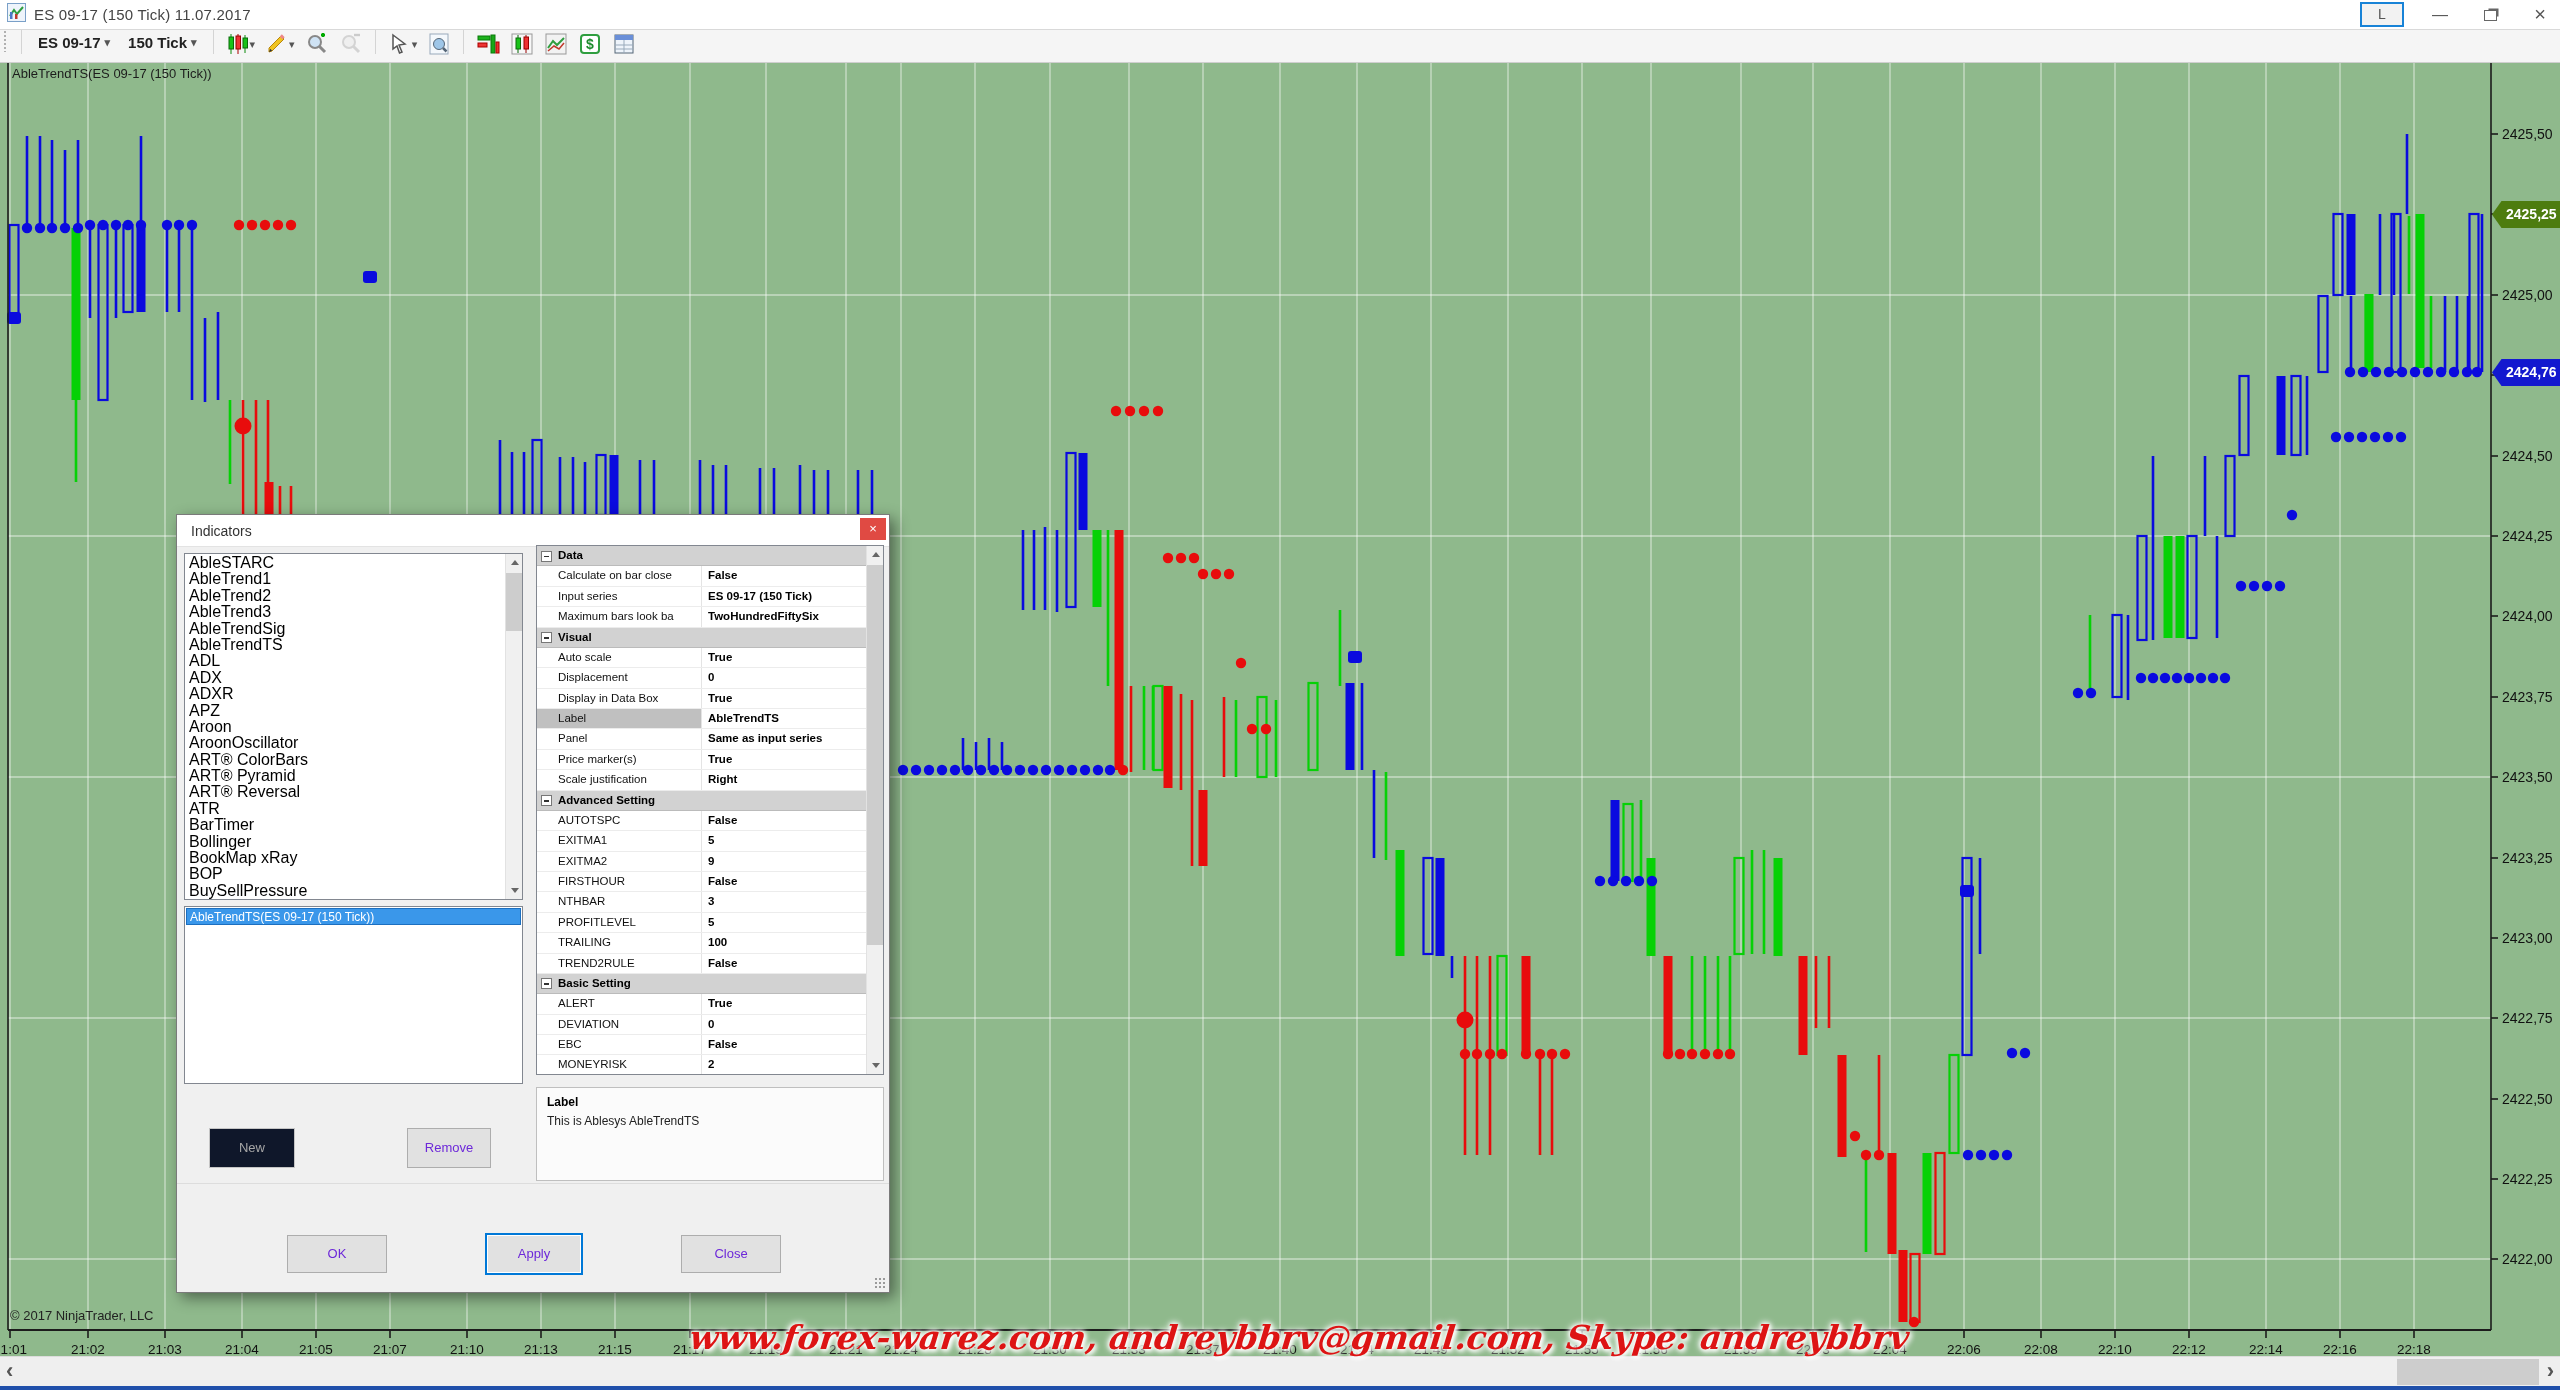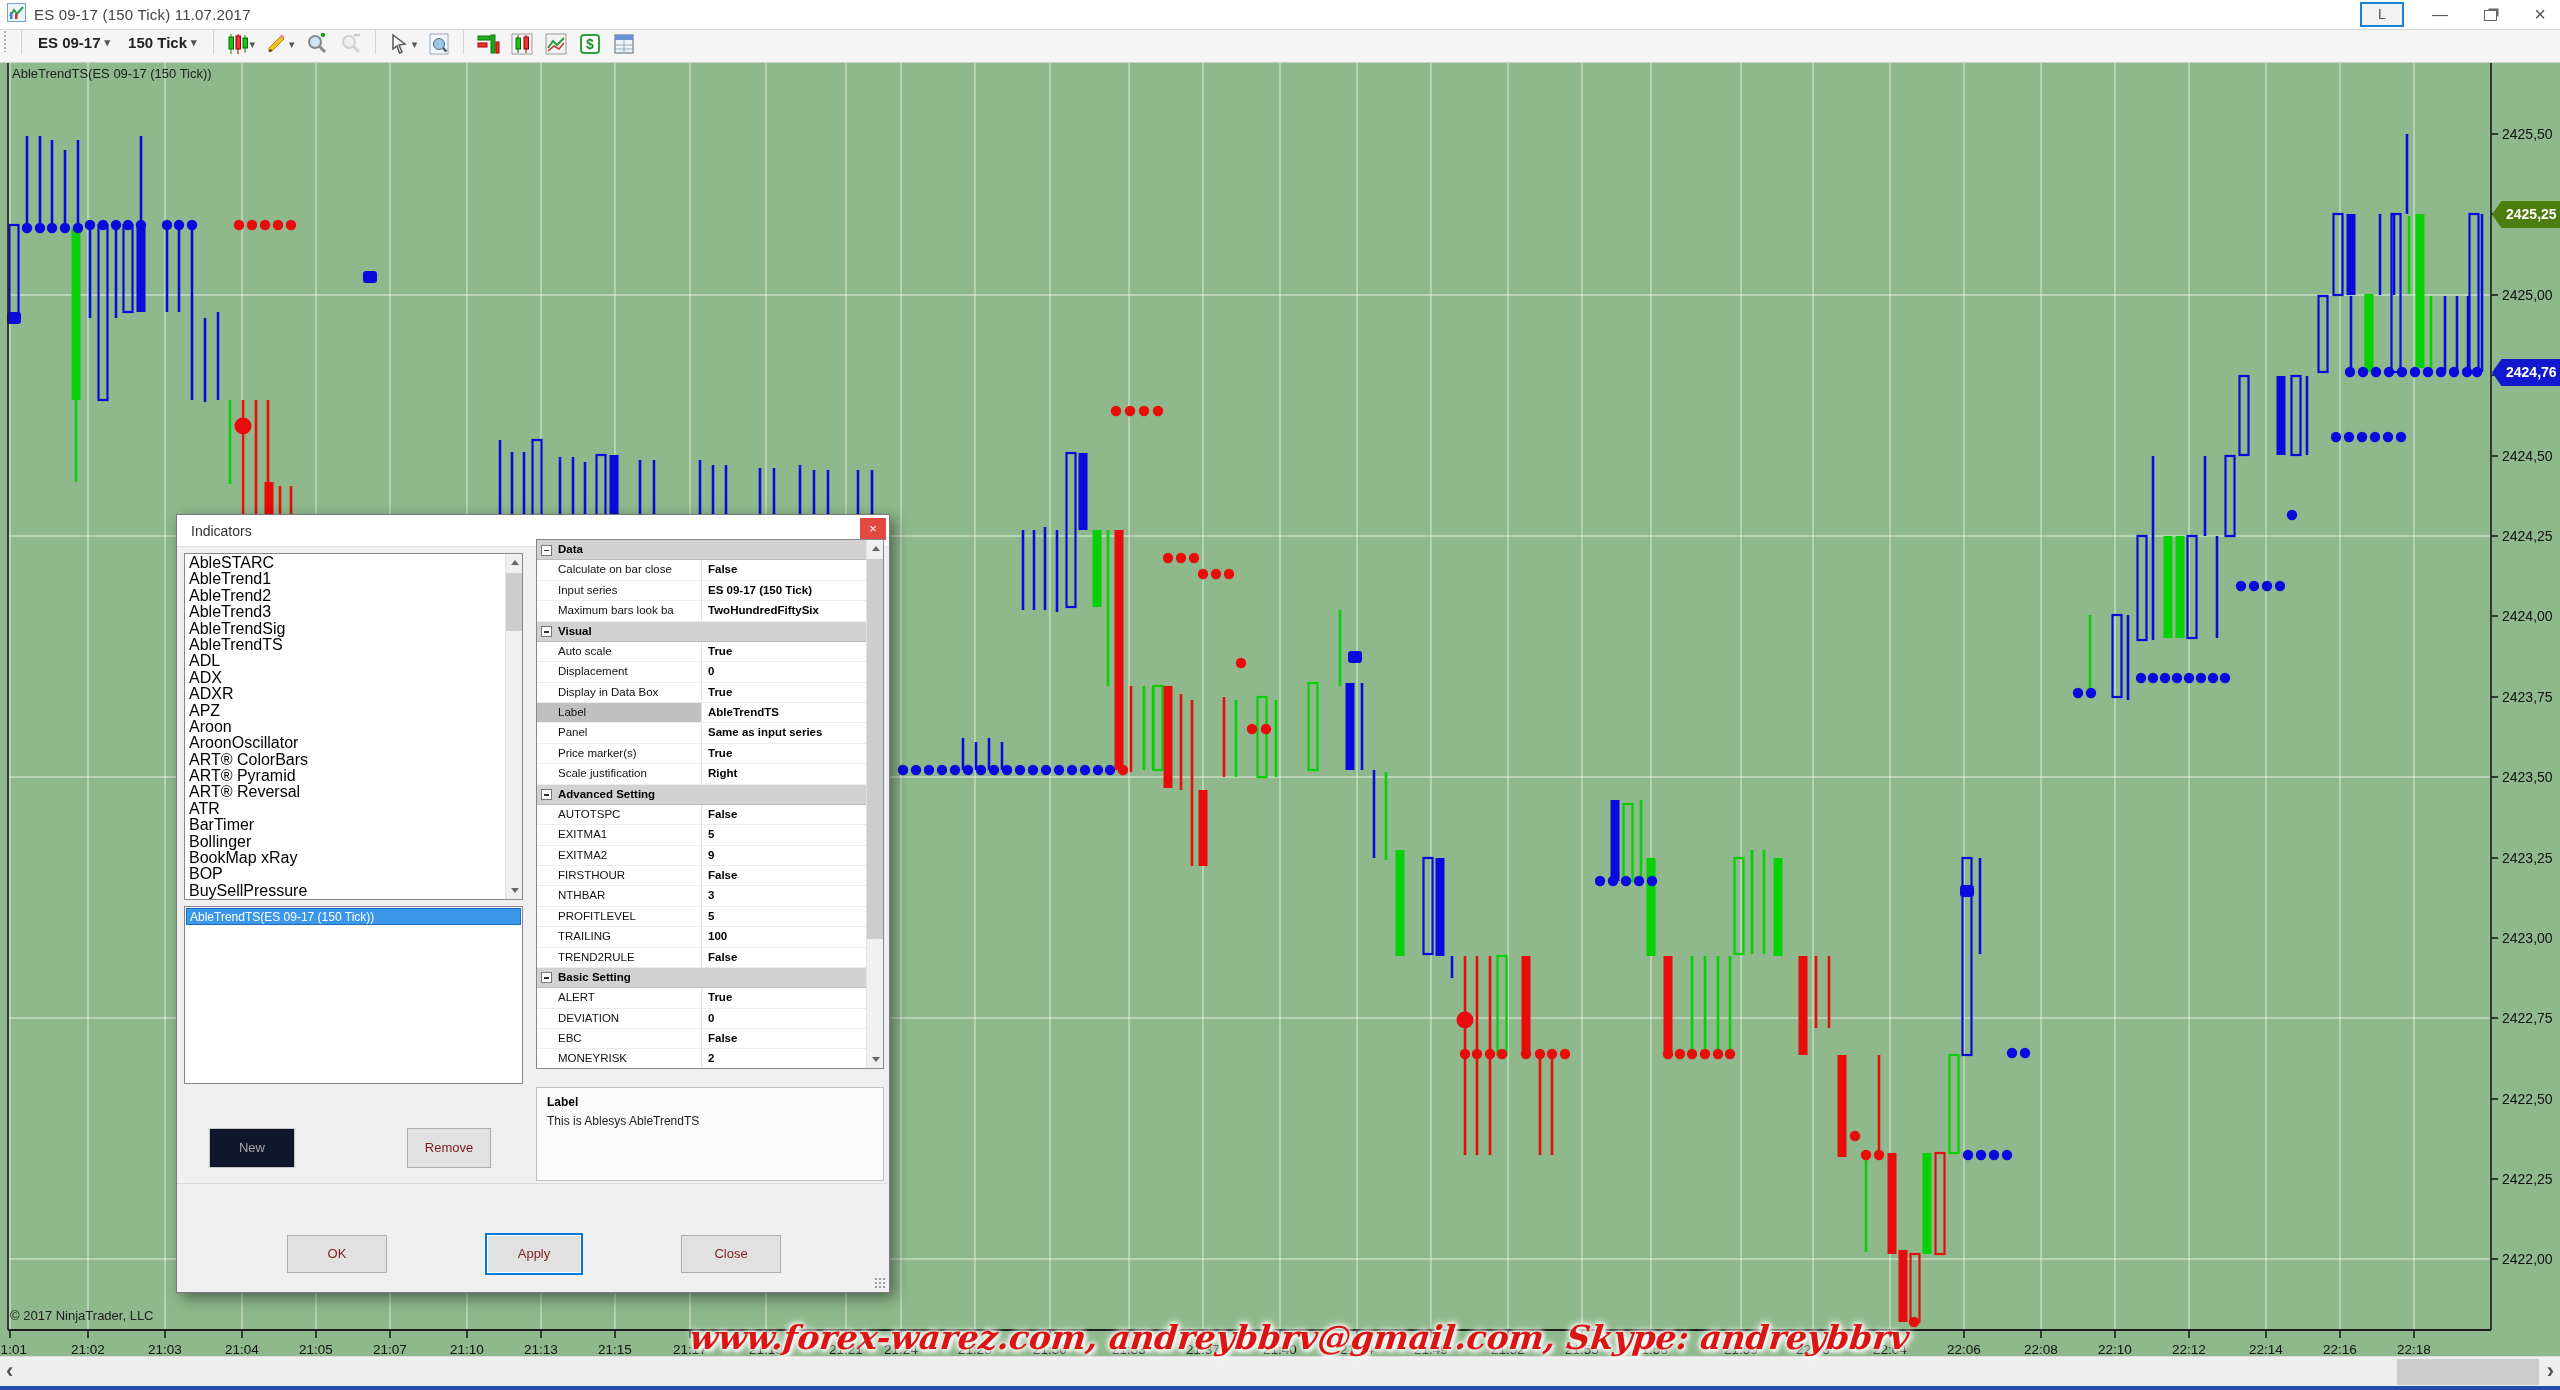--- a/index.html
+++ b/index.html
@@ -50,32 +50,32 @@
   .litem { height:16.4px; line-height:16.4px; font-size:16px; color:#000; padding-left:4px; white-space:nowrap; }
   .vscroll { position:absolute; right:0; top:0; bottom:0; width:17px; background:#f0f0f0; border-left:1px solid #e2e2e2; }
   .varrow { position:absolute; left:0; width:17px; height:17px; background:#f0f0f0; }
   .varrow:after { content:""; position:absolute; left:4.5px; border-left:4px solid transparent; border-right:4px solid transparent; }
   .va-up { top:0; } .va-up:after { top:6px; border-bottom:5px solid #666; }
   .va-dn { bottom:0; } .va-dn:after { top:6px; border-top:5px solid #666; }
   .vthumb { position:absolute; left:0; top:19px; width:16px; height:58px; background:#cdcdcd; }
   .instbox { position:absolute; left:7px; top:391px; width:339px; height:178px; background:#fff; border:1px solid #828790; }
   .inst-sel { margin:1px; height:17px; line-height:17px; background:#3a97ea; border:1px solid #1c6fc0; color:#fff; font-size:12px; padding-left:3px; white-space:nowrap; }
 
-  .btn { position:absolute; background:#e1e1e1; border:1px solid #adadad; font-size:13px; color:#7f1d1d; text-align:center; }
+  .btn { position:absolute; background:#e1e1e1; border:1px solid #adadad; font-size:13px; color:#6d28d9; text-align:center; }
   .btn-new { left:32px; top:613px; width:86px; height:40px; line-height:38px; color:#a6a6a6; background:#0f172a; border-color:#c5c5c5; }
   .btn-remove { left:230px; top:613px; width:84px; height:40px; line-height:38px; }
   .btn-ok { left:110px; top:720px; width:100px; height:38px; line-height:36px; }
   .btn-apply { left:308px; top:718px; width:98px; height:42px; line-height:38px; border:2px solid #0078d7; box-shadow:inset 0 0 0 1px #fff; }
   .btn-close { left:504px; top:720px; width:100px; height:38px; line-height:36px; }
   .dlg-sep { position:absolute; left:0; top:668px; width:712px; height:1px; background:#ddd; }
   .dlg-grip { position:absolute; right:3px; bottom:3px; width:12px; height:12px;
     background-image:radial-gradient(#9a9a9a 30%, transparent 32%); background-size:4px 4px; }
 
   
-  .propgrid { position:absolute; left:359px; top:24px; width:348px; height:530px; background:#fff; border:1px solid #828790; overflow:hidden; }
+  .propgrid { position:absolute; left:359px; top:30px; width:348px; height:530px; background:#fff; border:1px solid #828790; overflow:hidden; }
   .pg-inner { position:absolute; left:0; top:0; right:17px; }
   .prow { display:flex; height:20.38px; border-bottom:1px solid #ececec; font-size:11.5px; }
   .prow .pl { width:165px; padding:3px 0 0 21px; color:#111; border-right:1px solid #e4e4e4; overflow:hidden; white-space:nowrap; }
   .prow .pv { flex:1; padding:3px 0 0 6px; font-weight:bold; color:#000; overflow:hidden; white-space:nowrap; }
   .prow.section { background:#d2d2d2; border-bottom:1px solid #bbb; font-weight:bold; }
   .prow.section .pl { border-right:none; width:auto; padding-left:21px; position:relative; color:#000; }
   .minus-box { position:absolute; left:4px; top:4.5px; width:11px; height:11px; border:1px solid #777; background:#fff; }
   .minus-box:after { content:""; position:absolute; left:2px; top:4px; width:5px; height:1.5px; background:#333; }
   .prow.selected .pl { background:#c0c0c0; }
   .descbox { position:absolute; left:359px; top:572px; width:348px; height:94px; background:#fbfbfb; border:1px solid #bfbfbf; padding:7px 10px; }

